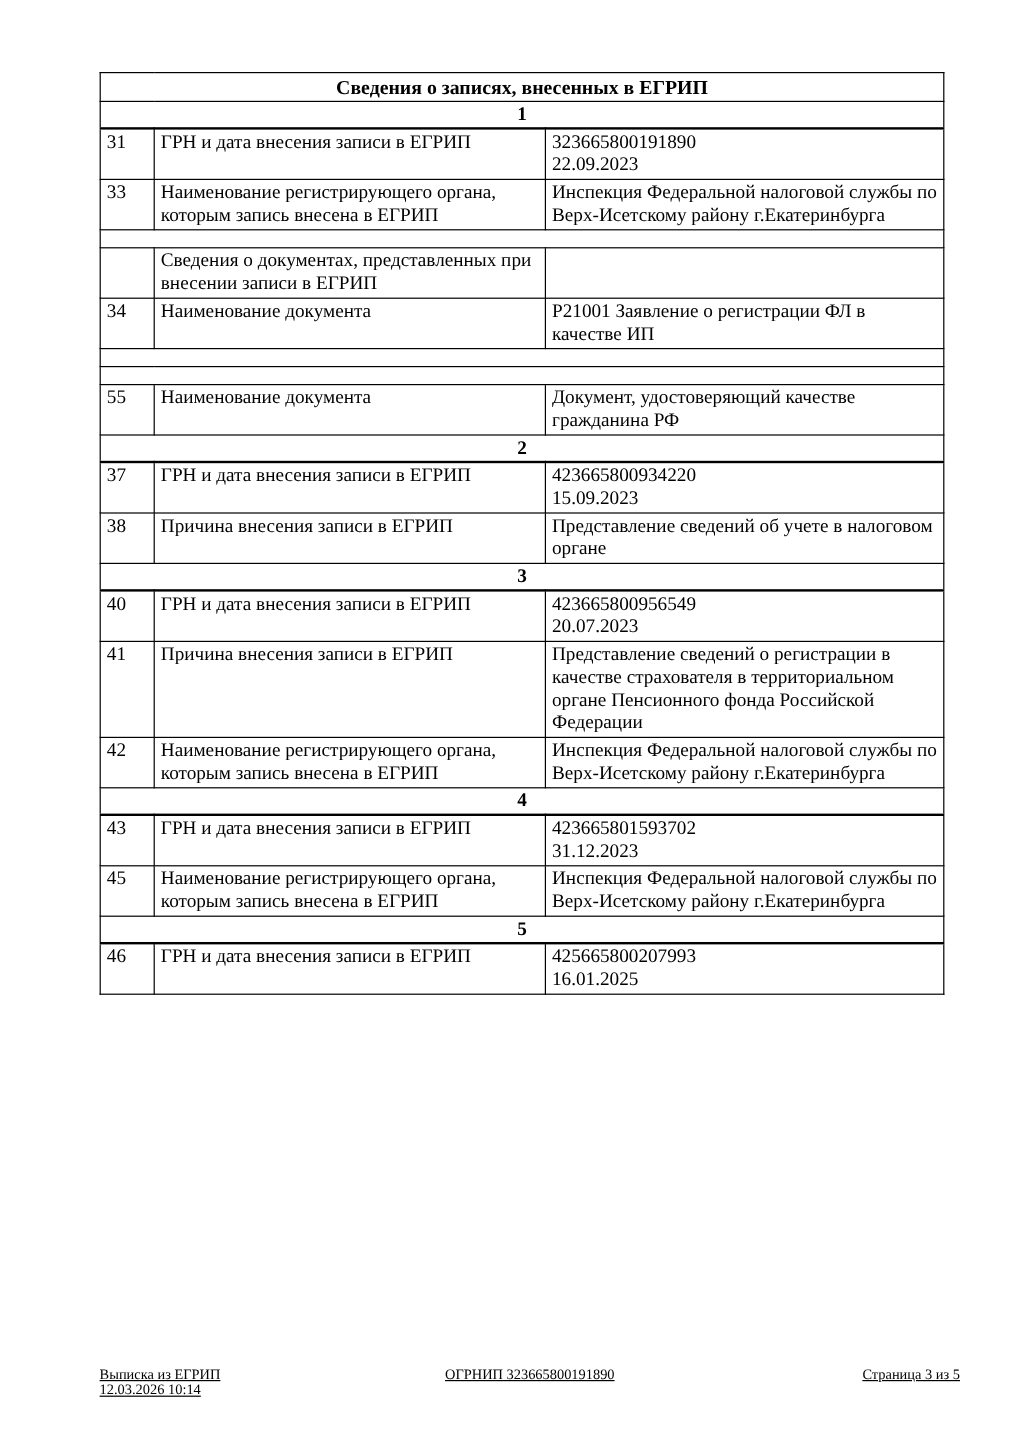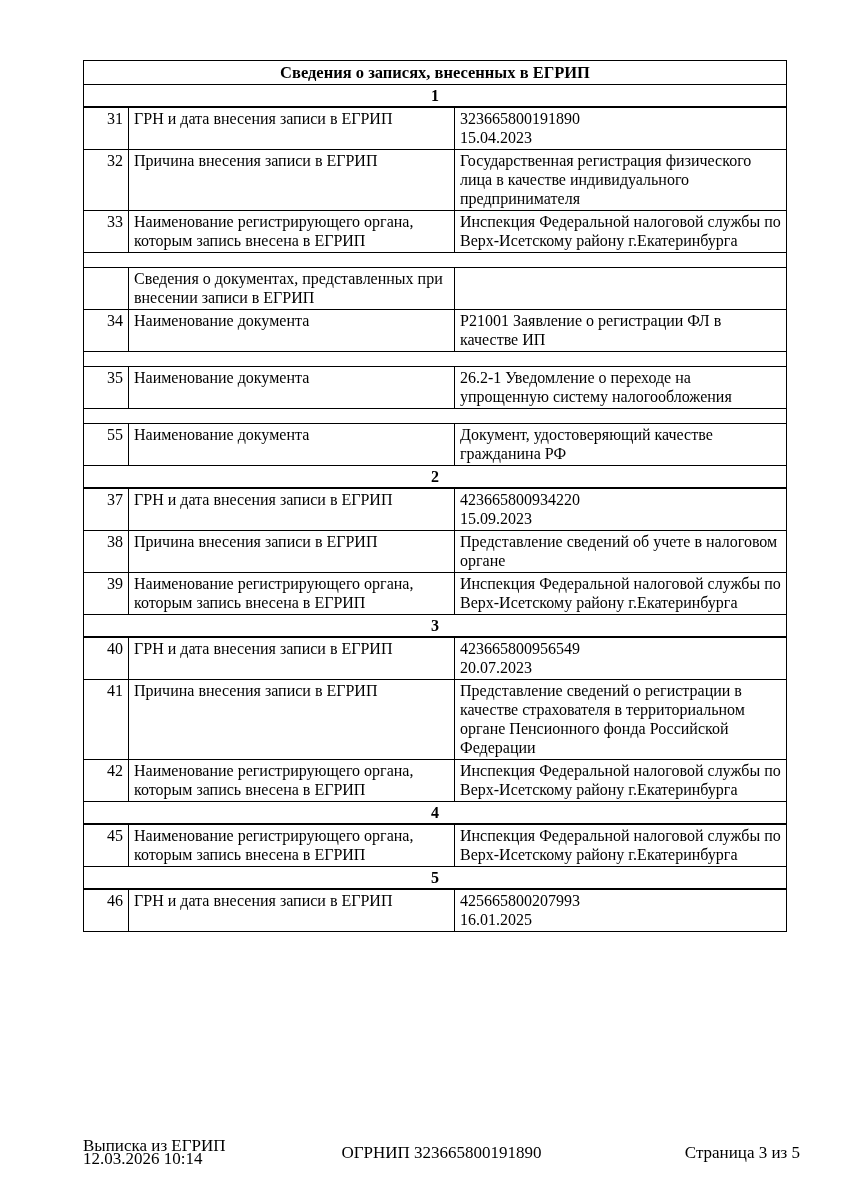--- a/index.html
+++ b/index.html
@@ -45,37 +45,38 @@
     text-align: center;
     border-bottom: 2px solid #000;
     padding-top: 1px;
     padding-bottom: 1px;
   }
   tr.spacer-row td {
     height: 14px;
     padding: 0;
   }
   td.num-cell {
-    text-align: right;
+    text-align: left;
     padding-left: 2px;
     padding-right: 2px;
     margin-top: 19px;
   }
   td.value-cell {
     white-space: pre-line;
   }
   .footer {
     position: absolute;
     left: 83px;
     top: 1139px;
     width: 717px;
     display: flex;
-    align-items: center;
-    font-size: 17px;
+    align-items: flex-start;
+    font-size: 12px;
     line-height: 13px;
+    text-decoration: underline;
   }
   .footer > div { flex: 1; }
   .footer-center { text-align: center; }
   .footer-right { text-align: right; }
 </style>
 </head>
 <body>
 
 <div class="page">
 
@@ -89,26 +90,21 @@
         <tr class="title-row">
           <td colspan="3">Сведения о записях, внесенных в ЕГРИП</td>
         </tr>
         <tr class="section-row">
           <td colspan="3">1</td>
         </tr>
         <tr>
           <td class="num-cell">31</td>
           <td class="label-cell">ГРН и дата внесения записи в ЕГРИП</td>
           <td class="value-cell">323665800191890
-15.04.2023</td>
-        </tr>
-        <tr>
-          <td class="num-cell">32</td>
-          <td class="label-cell">Причина внесения записи в ЕГРИП</td>
-          <td class="value-cell">Государственная регистрация физического лица в качестве индивидуального предпринимателя</td>
+22.09.2023</td>
         </tr>
         <tr>
           <td class="num-cell">33</td>
           <td class="label-cell">Наименование регистрирующего органа, которым запись внесена в ЕГРИП</td>
           <td class="value-cell">Инспекция Федеральной налоговой службы по Верх-Исетскому району г.Екатеринбурга</td>
         </tr>
         <tr class="spacer-row">
           <td colspan="3"></td>
         </tr>
         <tr>
@@ -117,25 +113,20 @@
           <td class="value-cell"></td>
         </tr>
         <tr>
           <td class="num-cell">34</td>
           <td class="label-cell">Наименование документа</td>
           <td class="value-cell">Р21001 Заявление о регистрации ФЛ в качестве ИП</td>
         </tr>
         <tr class="spacer-row">
           <td colspan="3"></td>
         </tr>
-        <tr>
-          <td class="num-cell">35</td>
-          <td class="label-cell">Наименование документа</td>
-          <td class="value-cell">26.2-1 Уведомление о переходе на упрощенную систему налогообложения</td>
-        </tr>
         <tr class="spacer-row">
           <td colspan="3"></td>
         </tr>
         <tr>
           <td class="num-cell">55</td>
           <td class="label-cell">Наименование документа</td>
           <td class="value-cell">Документ, удостоверяющий качестве гражданина РФ</td>
         </tr>
         <tr class="section-row">
           <td colspan="3">2</td>
@@ -144,25 +135,20 @@
           <td class="num-cell">37</td>
           <td class="label-cell">ГРН и дата внесения записи в ЕГРИП</td>
           <td class="value-cell">423665800934220
 15.09.2023</td>
         </tr>
         <tr>
           <td class="num-cell">38</td>
           <td class="label-cell">Причина внесения записи в ЕГРИП</td>
           <td class="value-cell">Представление сведений об учете в налоговом органе</td>
         </tr>
-        <tr>
-          <td class="num-cell">39</td>
-          <td class="label-cell">Наименование регистрирующего органа, которым запись внесена в ЕГРИП</td>
-          <td class="value-cell">Инспекция Федеральной налоговой службы по Верх-Исетскому району г.Екатеринбурга</td>
-        </tr>
         <tr class="section-row">
           <td colspan="3">3</td>
         </tr>
         <tr>
           <td class="num-cell">40</td>
           <td class="label-cell">ГРН и дата внесения записи в ЕГРИП</td>
           <td class="value-cell">423665800956549
 20.07.2023</td>
         </tr>
         <tr>
@@ -170,20 +156,26 @@
           <td class="label-cell">Причина внесения записи в ЕГРИП</td>
           <td class="value-cell">Представление сведений о регистрации в качестве страхователя в территориальном органе Пенсионного фонда Российской Федерации</td>
         </tr>
         <tr>
           <td class="num-cell">42</td>
           <td class="label-cell">Наименование регистрирующего органа, которым запись внесена в ЕГРИП</td>
           <td class="value-cell">Инспекция Федеральной налоговой службы по Верх-Исетскому району г.Екатеринбурга</td>
         </tr>
         <tr class="section-row">
           <td colspan="3">4</td>
+        </tr>
+        <tr>
+          <td class="num-cell">43</td>
+          <td class="label-cell">ГРН и дата внесения записи в ЕГРИП</td>
+          <td class="value-cell">423665801593702
+31.12.2023</td>
         </tr>
         <tr>
           <td class="num-cell">45</td>
           <td class="label-cell">Наименование регистрирующего органа, которым запись внесена в ЕГРИП</td>
           <td class="value-cell">Инспекция Федеральной налоговой службы по Верх-Исетскому району г.Екатеринбурга</td>
         </tr>
         <tr class="section-row">
           <td colspan="3">5</td>
         </tr>
         <tr>

